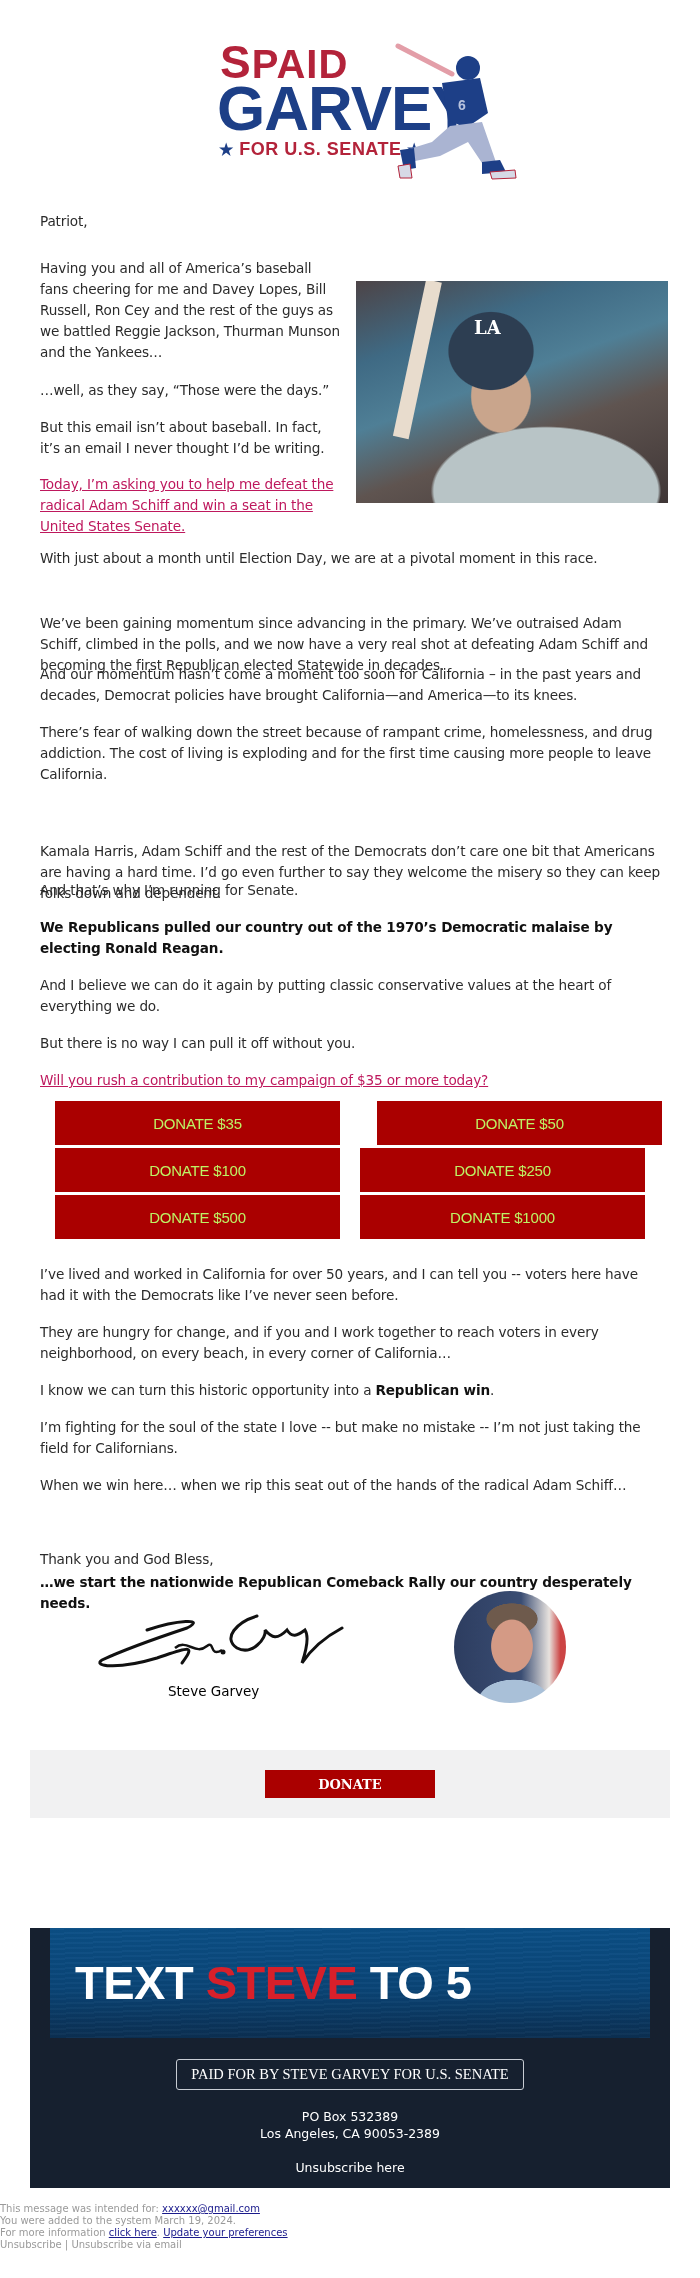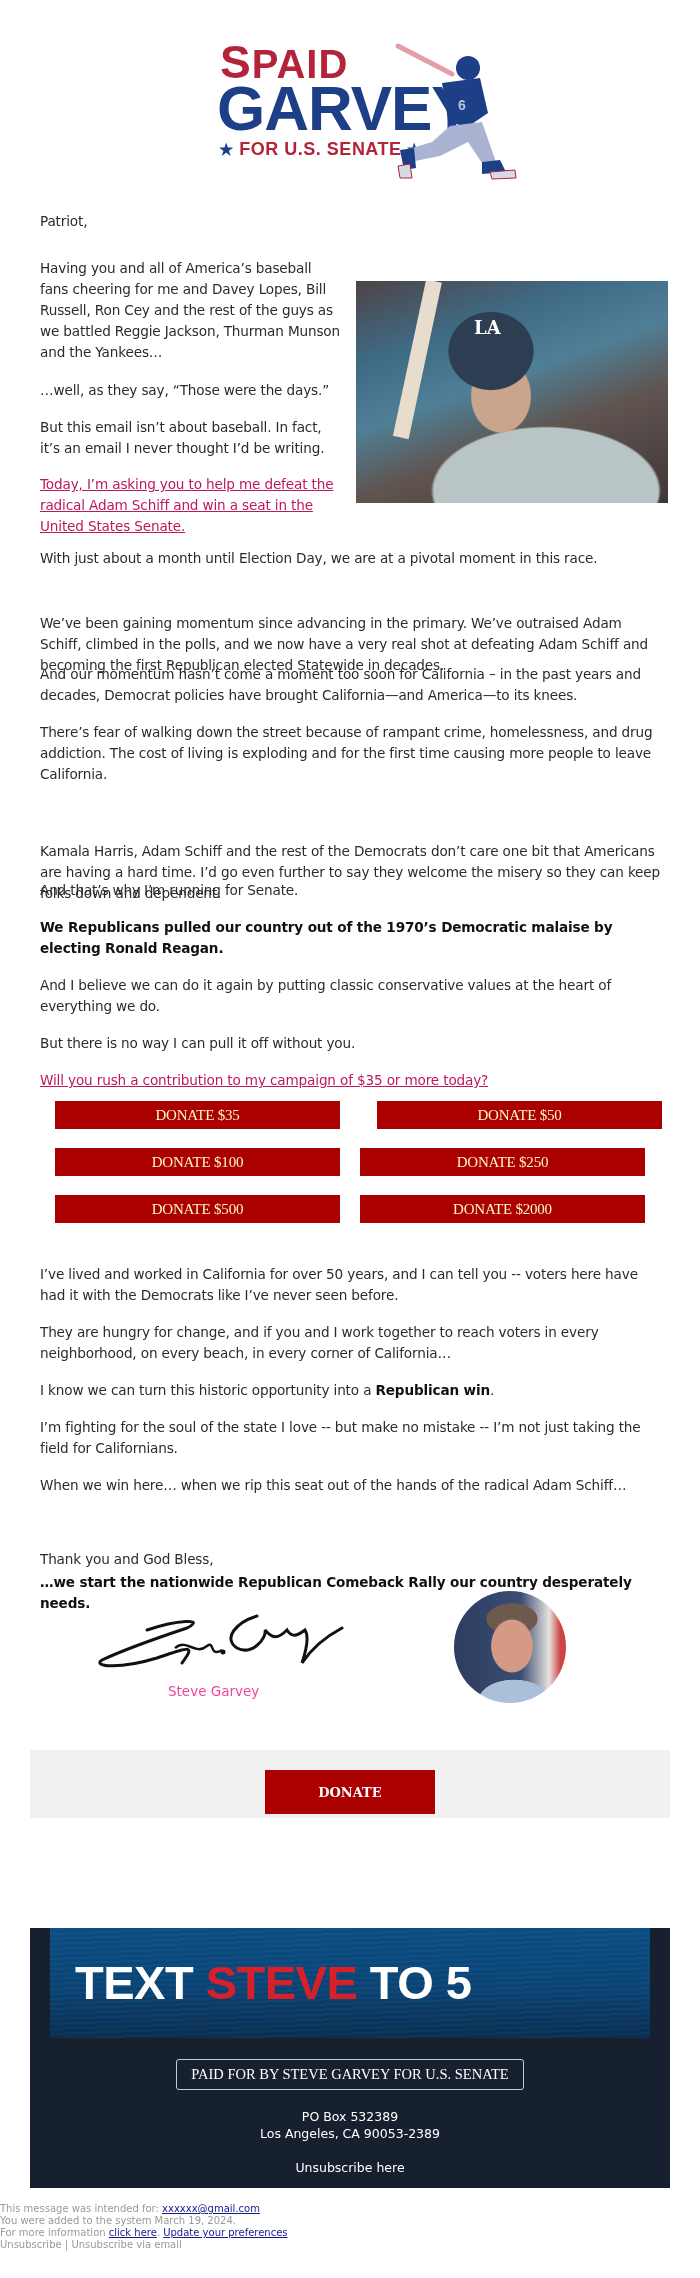--- a/index.html
+++ b/index.html
@@ -26,36 +26,36 @@
     background:
       radial-gradient(ellipse 60px 55px at 135px 70px, #2d3e52 0 70%, transparent 72%),
       radial-gradient(ellipse 45px 55px at 145px 115px, #c9a58c 0 65%, transparent 68%),
       radial-gradient(ellipse 160px 90px at 190px 210px, #b8c4c6 0 70%, transparent 72%),
       linear-gradient(160deg, #4d4447 0%, #3f6a84 25%, #4f7f96 45%, #5f5450 65%, #3f3636 100%);
   }
   #hero-photo .bat { position: absolute; left: 70px; top: 0; width: 16px; height: 160px; background: #e8dccd; transform: rotate(12deg); transform-origin: top; }
   #hero-photo .la { position: absolute; left: 118px; top: 36px; color: #fff; font-family: "DejaVu Serif", serif; font-weight: bold; font-size: 18px; }
 
   
-  .donate-btn { position: absolute; width: 285px; height: 28px; background: #aa0000; color: #fef9c3; font-family: Liberation Serif, serif; font-size: 15px; display: flex; align-items: center; justify-content: center; cursor: pointer; letter-spacing: -0.2px; }
+  .donate-btn { position: absolute; width: 285px; height: 44px; background: #aa0000; color: #bef264; font-family: Liberation Sans, sans-serif; font-size: 15px; display: flex; align-items: center; justify-content: center; cursor: pointer; letter-spacing: -0.2px; }
 
   
   #signature { left: 97px; top: 1608px; width: 250px; height: 70px; }
-  #sig-name { left: 168px; top: 1683px; font-size: 13.5px; color: #ec4899; font-family: "DejaVu Sans", sans-serif; }
+  #sig-name { left: 168px; top: 1683px; font-size: 13.5px; color: #000000; font-family: "DejaVu Sans", sans-serif; }
   #headshot { left: 454px; top: 1591px; width: 112px; height: 112px; border-radius: 50%; overflow: hidden;
     background:
       radial-gradient(ellipse 30px 38px at 58px 55px, #d49a85 0 68%, transparent 71%),
       radial-gradient(ellipse 36px 22px at 58px 28px, #6e5a4c 0 70%, transparent 72%),
       radial-gradient(ellipse 50px 30px at 60px 110px, #a9c0d8 0 70%, transparent 72%),
       linear-gradient(90deg, #2d3d60 0%, #3a4d73 60%, #e7e2de 85%, #c44 95%);
   }
 
   
   #donate-box { left: 30px; top: 1750px; width: 640px; height: 68px; background: #f1f1f2; }
-  #donate-main { left: 265px; top: 1770px; width: 170px; height: 44px; background: #aa0000; color: #fff; font-family: "DejaVu Serif", serif; font-weight: bold; font-size: 13px; display: flex; align-items: center; justify-content: center; cursor: pointer; }
+  #donate-main { left: 265px; top: 1770px; width: 170px; height: 28px; background: #aa0000; color: #fff; font-family: "DejaVu Serif", serif; font-weight: bold; font-size: 13px; display: flex; align-items: center; justify-content: center; cursor: pointer; }
 
   
   #footer { left: 30px; top: 1928px; width: 640px; height: 260px; background: #16202f; }
   #banner { left: 50px; top: 1928px; width: 600px; height: 110px;
     background: repeating-linear-gradient(178deg, rgba(255,255,255,0.025) 0 2px, rgba(0,0,0,0.03) 2px 5px), linear-gradient(180deg, #0b4f86 0%, #0a4577 55%, #0b2f52 100%); }
   .banner-text { position: absolute; left: 25px; top: 30px; font-family: "Liberation Sans", sans-serif; font-weight: bold; font-size: 47px; color: #fff; letter-spacing: -0.5px; line-height: 50px; white-space: nowrap; }
   .banner-text .red { color: #d8202a; }
 
   #paid-box { left: 176px; top: 2059px; width: 348px; height: 31px; border: 1px solid #c7ccd3; border-radius: 3px; color: #fff; font-family: "Liberation Serif", serif; font-size: 14.5px; display: flex; align-items: center; justify-content: center; white-space: nowrap; }
   .foot-line { position: absolute; left: 30px; width: 640px; text-align: center; color: #fff; font-family: "DejaVu Sans", sans-serif; font-size: 12.5px; line-height: 17px; }
@@ -108,21 +108,21 @@
 <div class="p bold" style="top:917px;">We Republicans pulled our country out of the 1970’s Democratic malaise by electing Ronald Reagan.</div>
 <div class="p" style="top:975px;">And I believe we can do it again by putting classic conservative values at the heart of everything we do.</div>
 <div class="p" style="top:1033px;">But there is no way I can pull it off without you.</div>
 <a class="p link" style="top:1070px;">Will you rush a contribution to my campaign of $35 or more today?</a>
 
 <div class="donate-btn" style="left:55px; top:1101px;">DONATE $35</div>
 <div class="donate-btn" style="left:360px; top:1101px;margin-left:17px;">DONATE $50</div>
 <div class="donate-btn" style="left:55px; top:1148px;">DONATE $100</div>
 <div class="donate-btn" style="left:360px; top:1148px;">DONATE $250</div>
 <div class="donate-btn" style="left:55px; top:1195px;">DONATE $500</div>
-<div class="donate-btn" style="left:360px; top:1195px;">DONATE $2000</div>
+<div class="donate-btn" style="left:360px; top:1195px;">DONATE $1000</div>
 
 <div class="p" style="top:1264px;">I’ve lived and worked in California for over 50 years, and I can tell you -- voters here have had it with the Democrats like I’ve never seen before.</div>
 <div class="p" style="top:1322px;">They are hungry for change, and if you and I work together to reach voters in every neighborhood, on every beach, in every corner of California…</div>
 <div class="p" style="top:1380px;"><span>I know we can turn this historic opportunity into a </span><b>Republican win</b><span>.</span></div>
 <div class="p" style="top:1417px;">I’m fighting for the soul of the state I love -- but make no mistake -- I’m not just taking the field for Californians.</div>
 <div class="p" style="top:1475px;">When we win here… when we rip this seat out of the hands of the radical Adam Schiff…</div>
 <div class="p bold" style="top:1572px;">…we start the nationwide Republican Comeback Rally our country desperately needs.</div>
 <div class="p" style="top:1549px;">Thank you and God Bless,</div>
 
 <svg id="signature" class="abs" viewBox="0 0 250 70">

